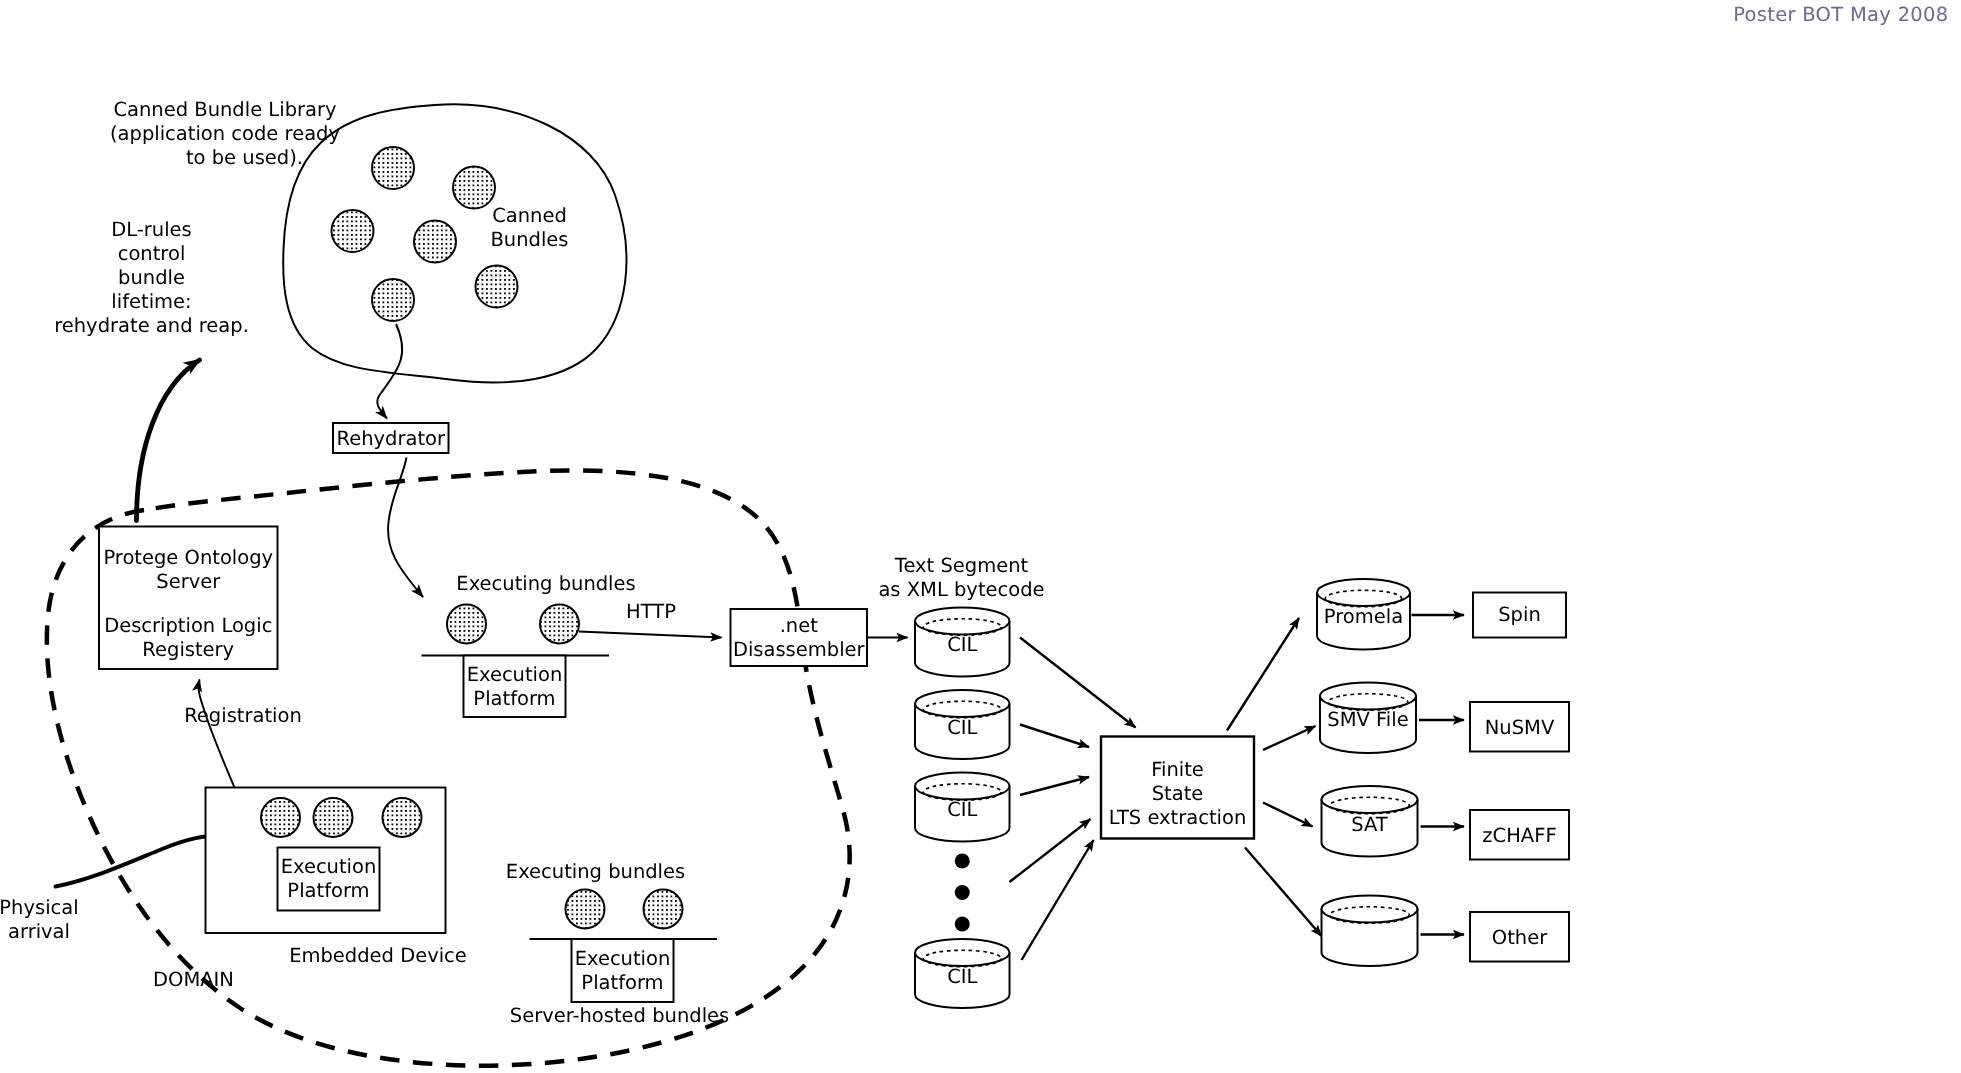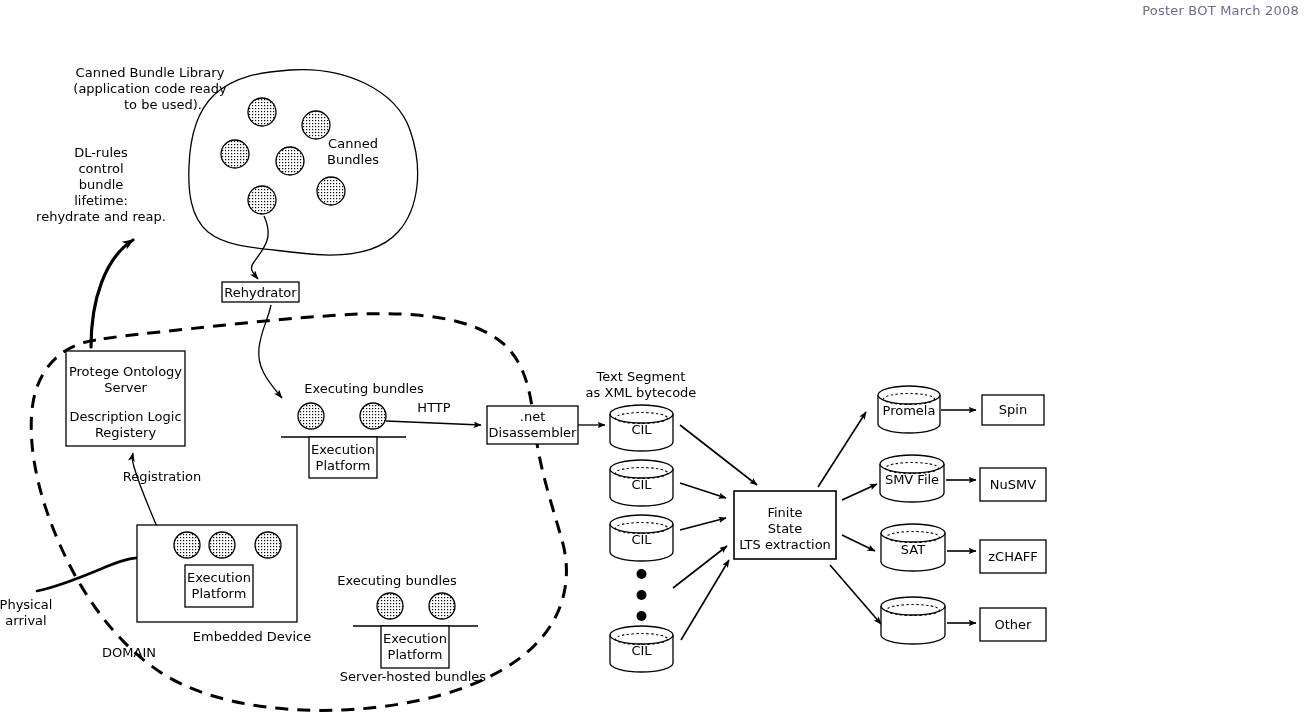--- a/index.html
+++ b/index.html
@@ -43,21 +43,21 @@
     fill: #000000;
   }
   .lbl      { font-size: 13px; }
   .boxtxt   { font-size: 13px; }
 </style>
 </head>
 <body>
 
 <div id="stage">
 
-  <div class="hdr">Poster BOT March 2008</div>
+  <div class="hdr">Poster BOT May 2008</div>
 
   <svg id="diagram-svg" viewBox="0 0 1307 715">
     <defs>
 
       <pattern id="stipple" x="0" y="0" width="3" height="3" patternUnits="userSpaceOnUse">
         <rect width="3" height="3" fill="#ffffff"></rect>
         <rect x="0" y="0" width="1.2" height="1.2" fill="#000000"></rect>
       </pattern>
       <marker id="arrow" markerWidth="9" markerHeight="9" refX="7.4" refY="3.2" orient="auto" markerUnits="userSpaceOnUse">
         <path d="M0,0 L8,3.2 L0,6.4 L1.7,3.2 Z" fill="#000000"></path>

